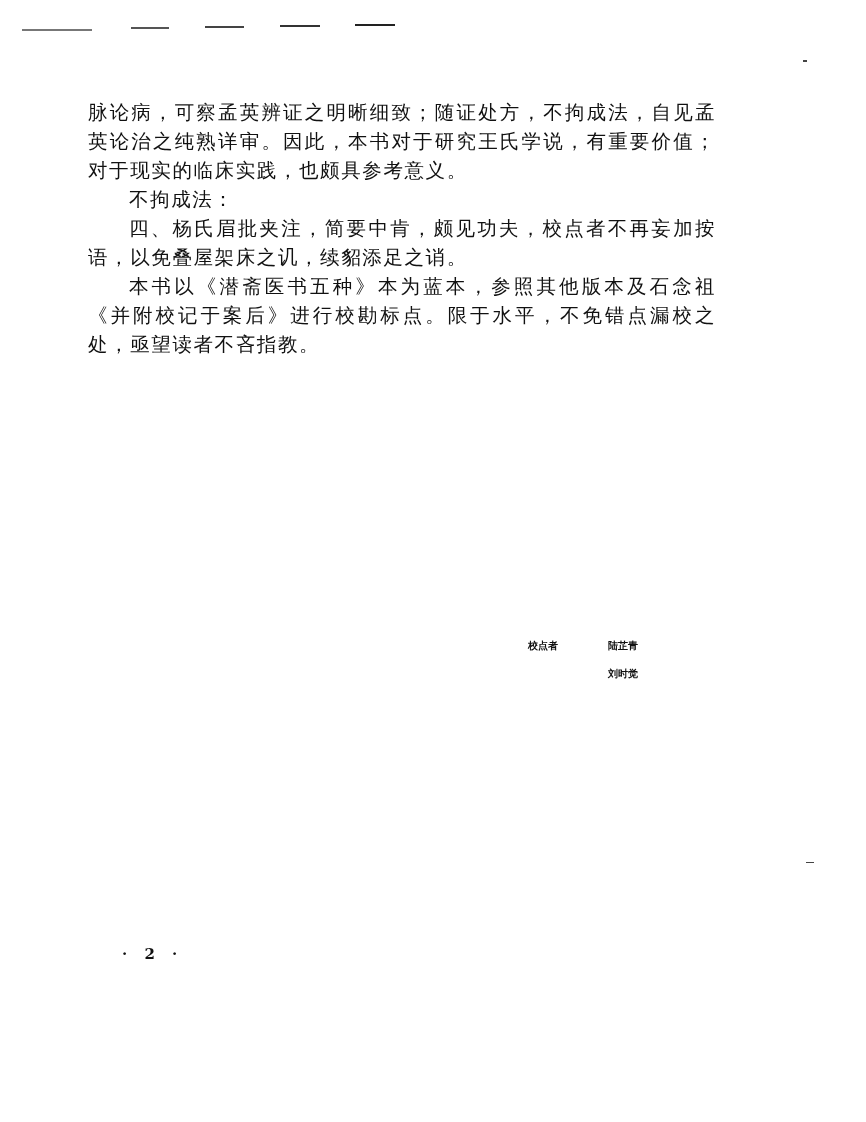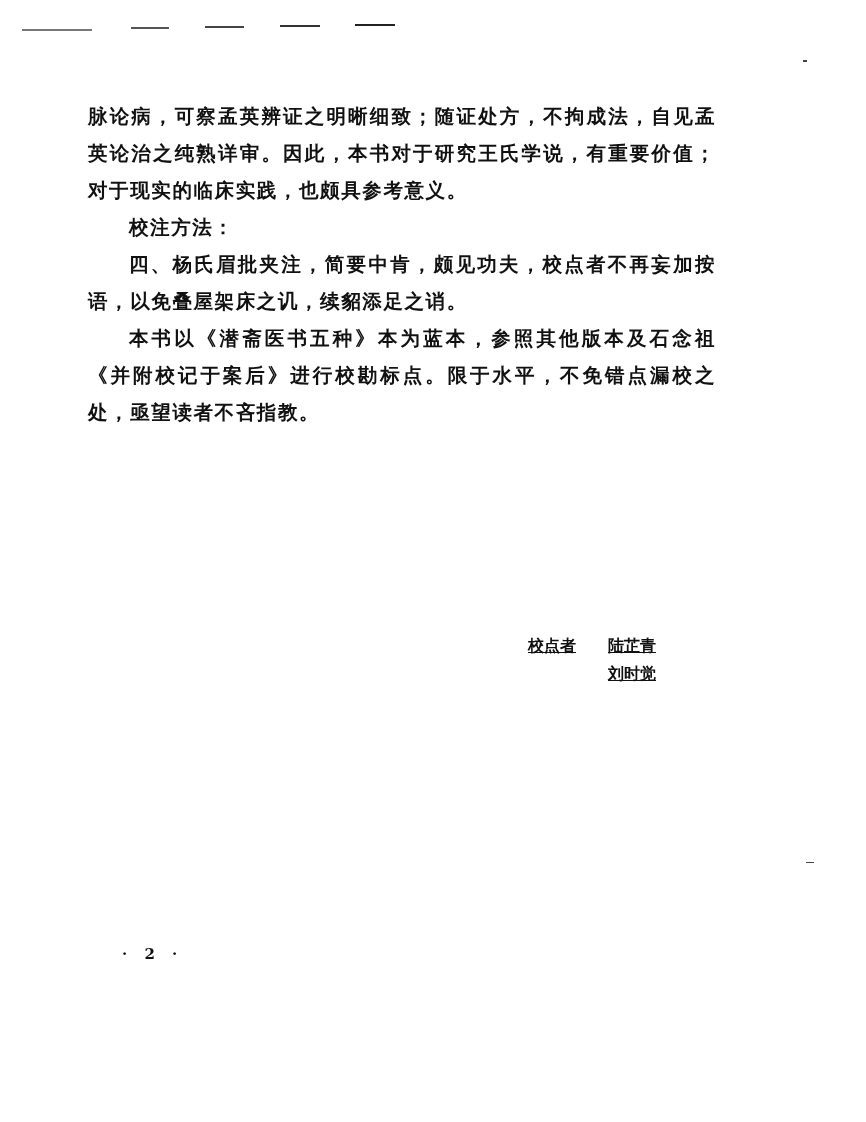--- a/index.html
+++ b/index.html
@@ -1,24 +1,24 @@
 <!DOCTYPE html>
 <html><head>
   <meta charset="utf-8">
   <style>
     html, body { margin: 0; padding: 0; background: #ffffff; }
     body { width: 866px; height: 1122px; position: relative; overflow: hidden;
            font-family: "DejaVu Serif", "Liberation Serif", serif; color: #111; }
     .rule { position: absolute; height: 2px; background: #333; }
     .page { position: absolute; left: 88px; top: 98px; width: 628px; }
-    .p { font-size: 19.5px; line-height: 37px; margin: 0; font-weight: bold;
+    .p { font-size: 19.5px; line-height: 29px; margin: 0; font-weight: normal;
          letter-spacing: 1.6px; text-align: justify; text-align-last: left; }
     .indent { text-indent: 2.1em; }
-    .signature { position: absolute; left: 528px; top: 632px; font-size: 16px;
-                 font-weight: bold; line-height: 28px; text-decoration: underline; }
+    .signature { position: absolute; left: 528px; top: 632px; font-size: 10px;
+                 font-weight: bold; line-height: 28px; }
     .sig-row { display: flex; }
     .sig-label { width: 80px; }
     .sig-name { width: 80px; }
     .pagenum { position: absolute; left: 122px; top: 945px; font-size: 15px; font-weight: bold;
                letter-spacing: 6px; }
     .speck { position: absolute; width: 4px; height: 2px; background: #444; }
   </style>
 </head>
 <body>
 
@@ -28,21 +28,21 @@
   <div class="rule" style="left:205px;top:26px;width:39px;background:#444;"></div>
   <div class="rule" style="left:280px;top:25px;width:40px;background:#333;"></div>
   <div class="rule" style="left:355px;top:24px;width:40px;background:#222;"></div>
 </div>
 
 <div class="speck" style="left:803px;top:60px;"></div>
 <div class="speck" style="left:806px;top:862px;width:8px;height:1px;"></div>
 
 <div class="page">
   <p class="p">脉论病，可察孟英辨证之明晰细致；随证处方，不拘成法，自见孟英论治之纯熟详审。因此，本书对于研究王氏学说，有重要价值；对于现实的临床实践，也颇具参考意义。</p>
-  <p class="p indent">校注方法：</p>
+  <p class="p indent">不拘成法：</p>
   <p class="p indent">四、杨氏眉批夹注，简要中肯，颇见功夫，校点者不再妄加按语，以免叠屋架床之讥，续貂添足之诮。</p>
   <p class="p indent">本书以《潜斋医书五种》本为蓝本，参照其他版本及石念祖《并附校记于案后》进行校勘标点。限于水平，不免错点漏校之处，亟望读者不吝指教。</p>
 </div>
 
 <div class="signature">
   <div class="sig-row">
     <span class="sig-label">校点者</span>
     <span class="sig-name">陆芷青</span>
   </div>
   <div class="sig-row">

